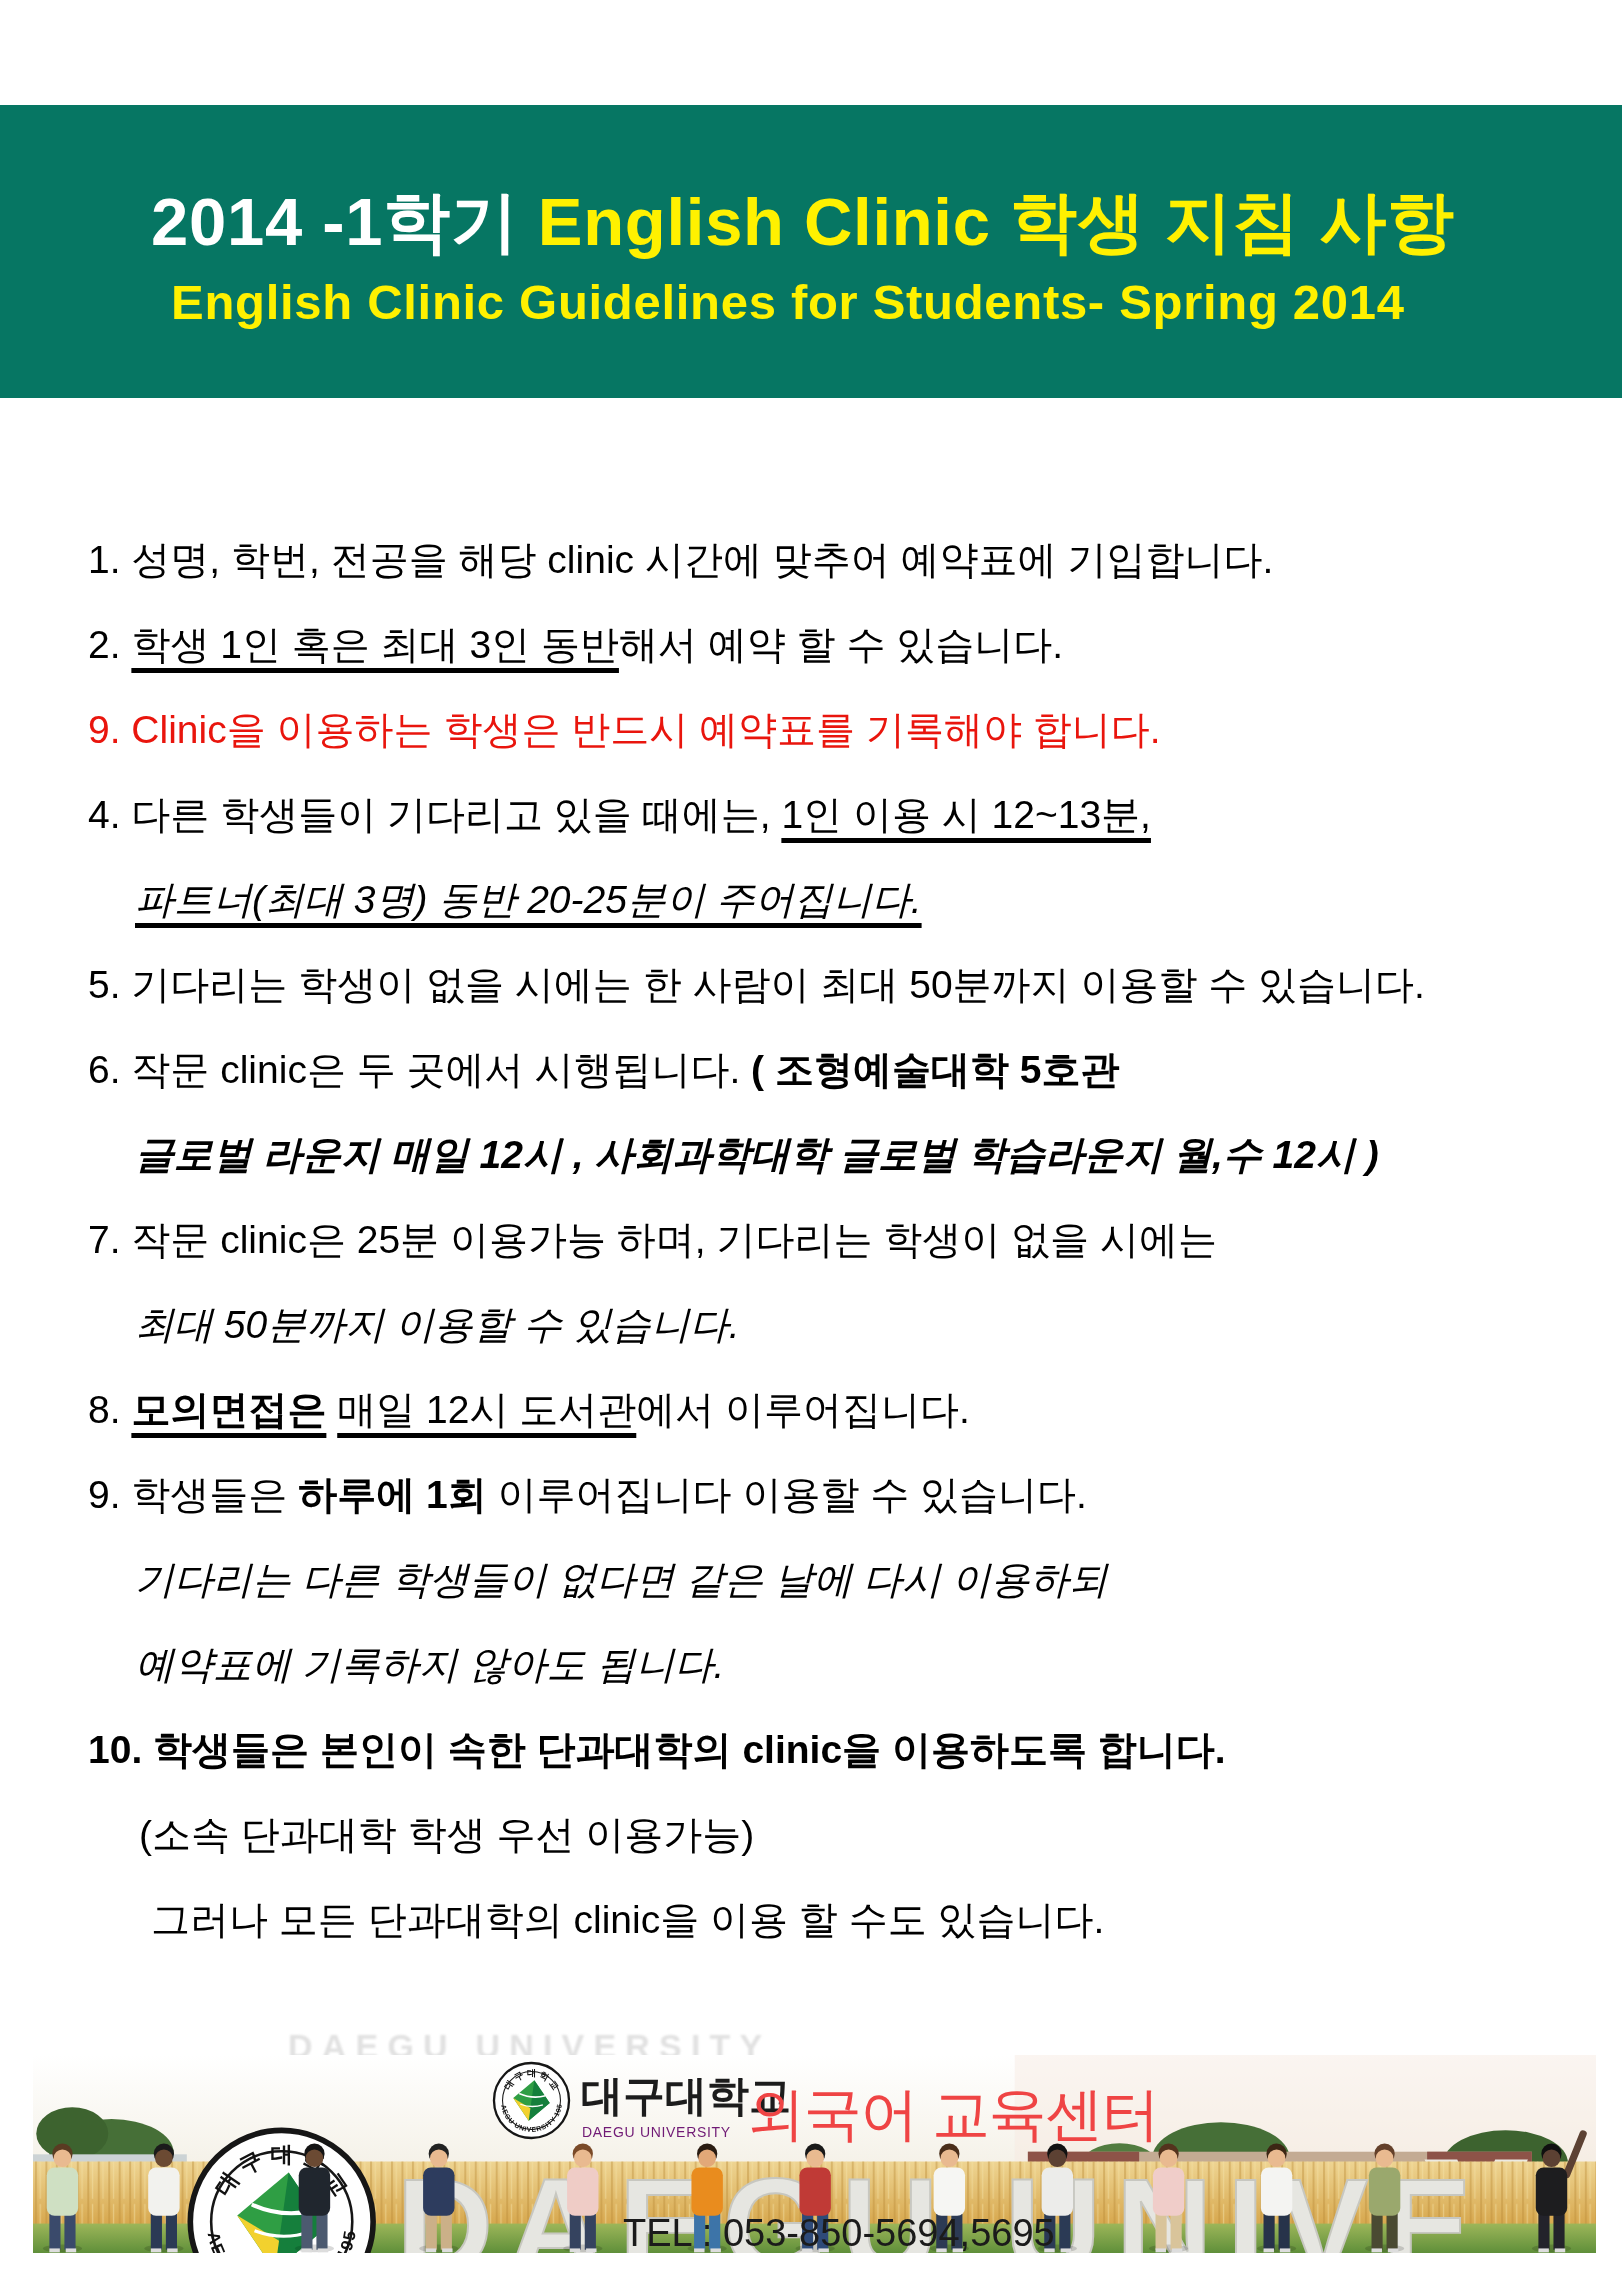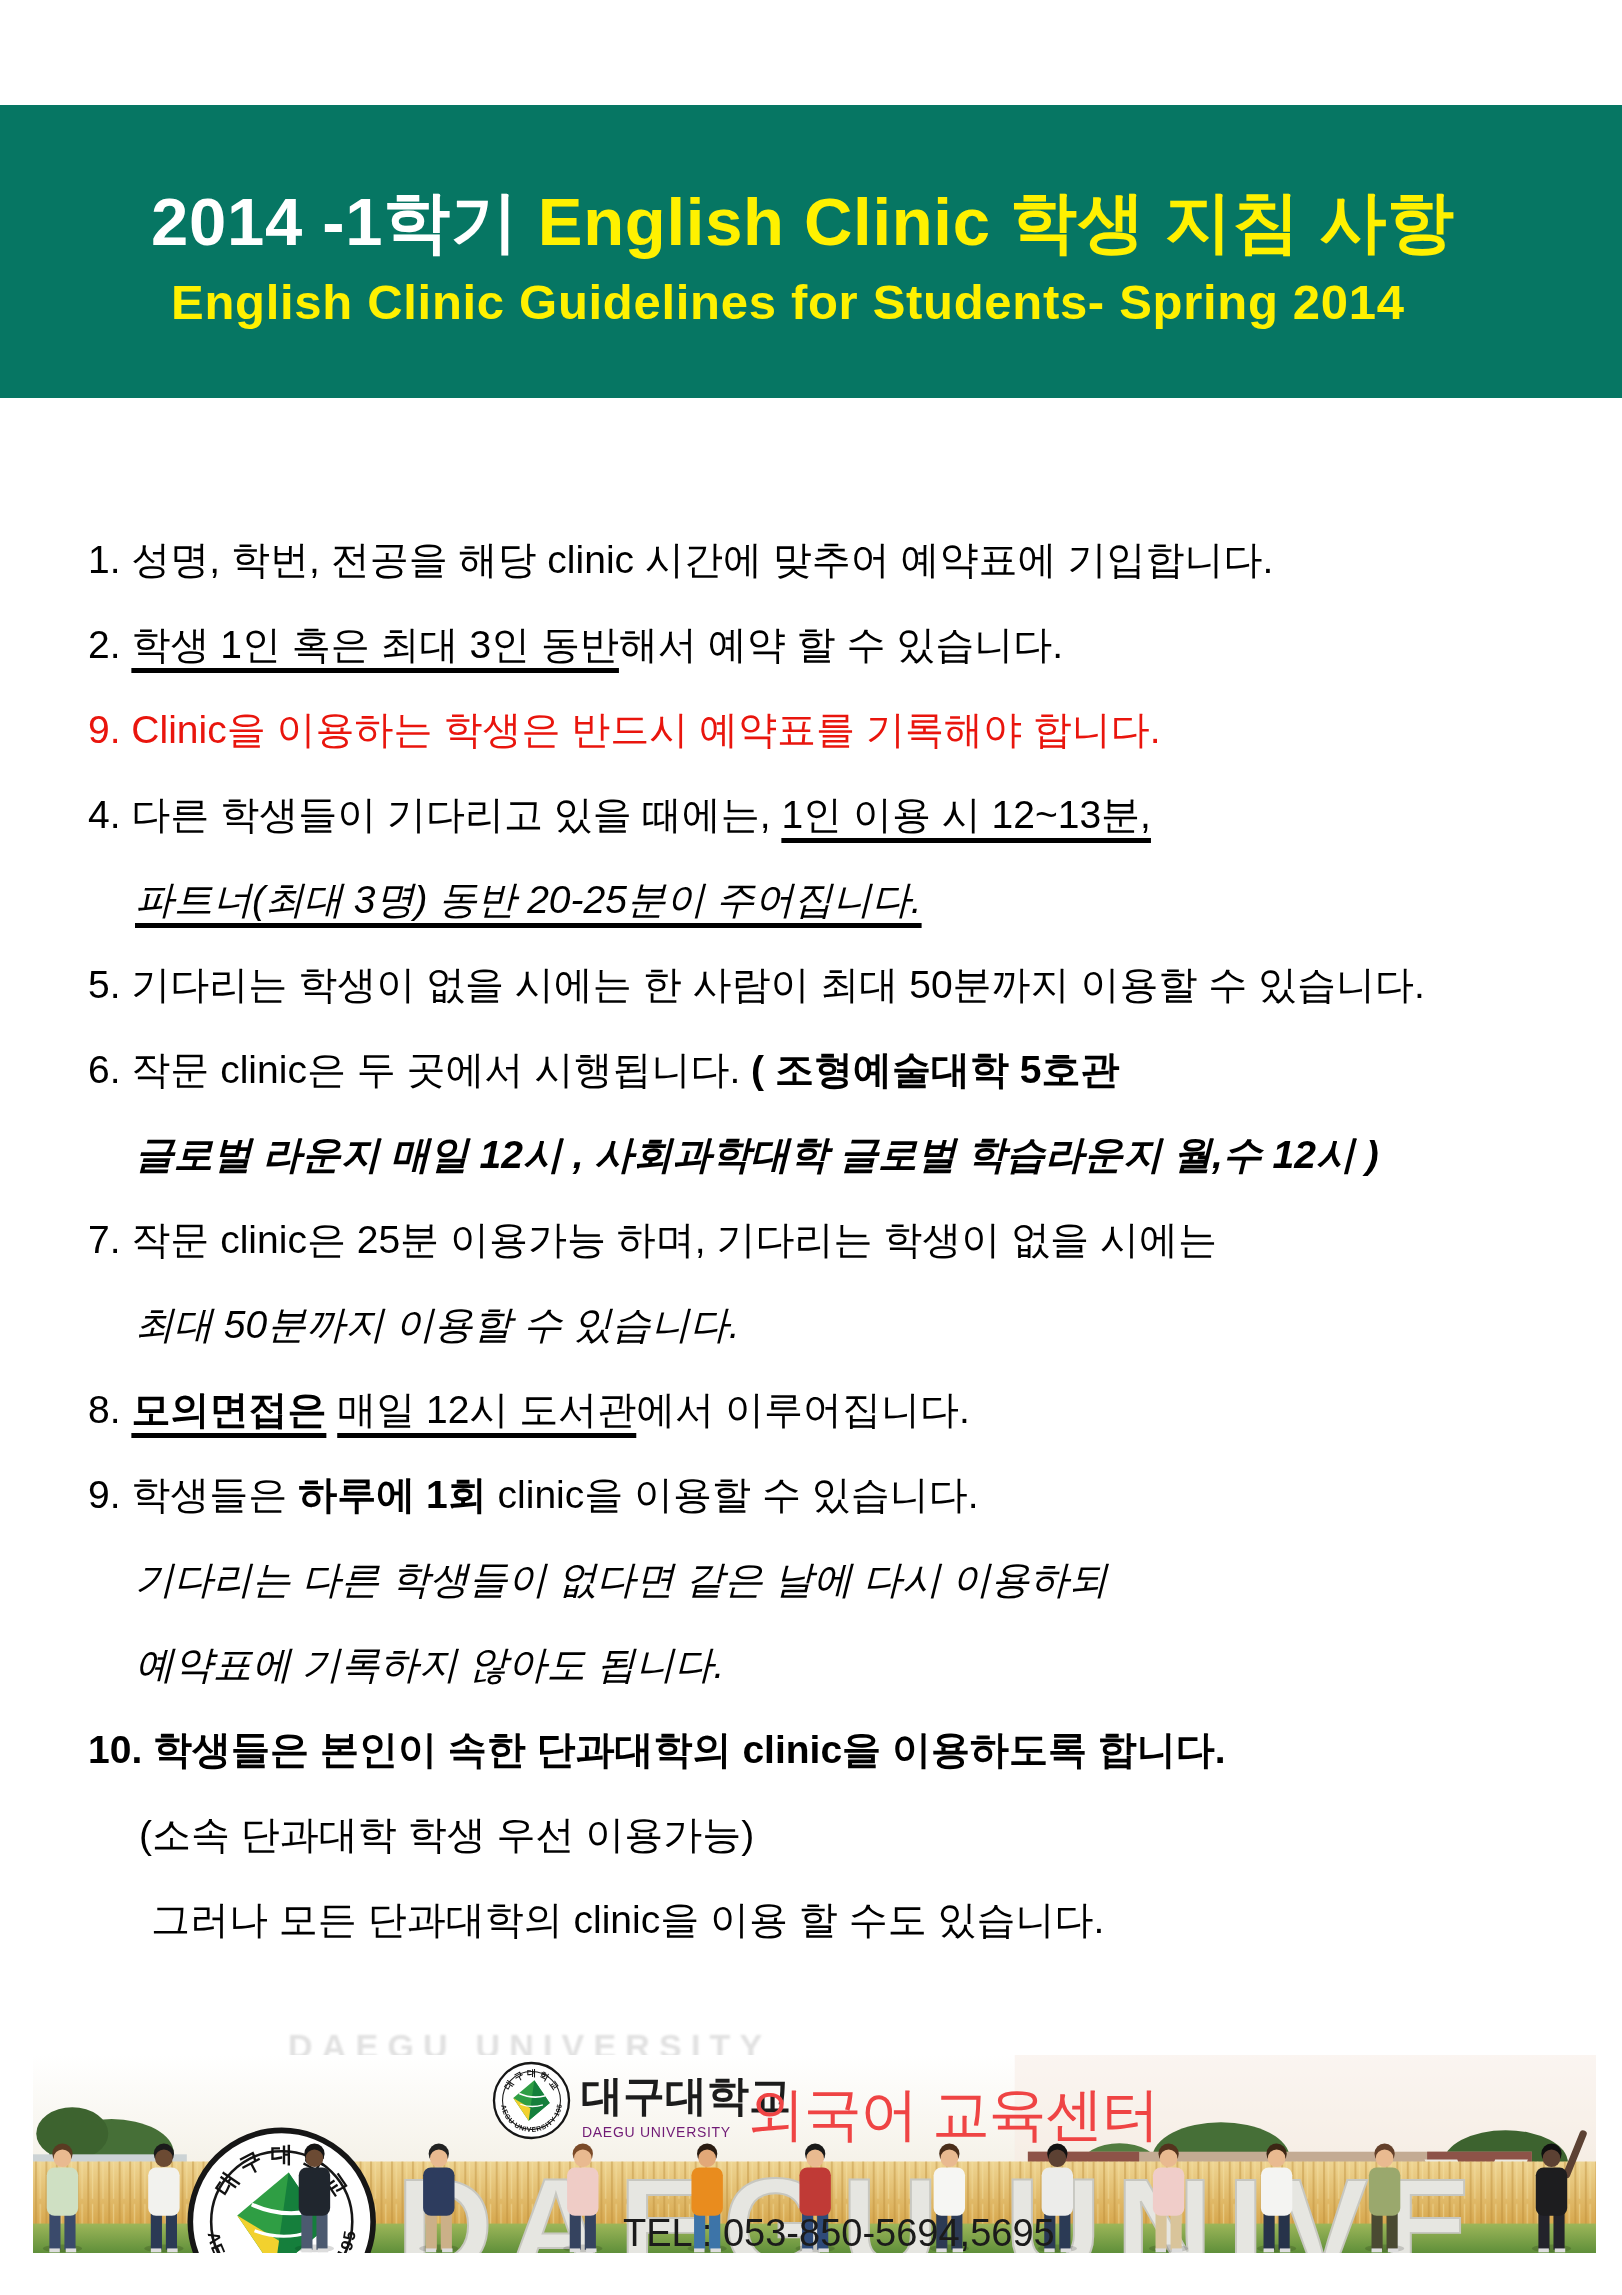--- a/index.html
+++ b/index.html
@@ -54,21 +54,21 @@
       <div class="g-line ind-0"><span>2. </span><span class="u">학생 1인 혹은 최대 3인 동반</span><span>해서 예약 할 수 있습니다.</span></div>
       <div class="g-line ind-0"><span class="red">9. Clinic을 이용하는 학생은 반드시 예약표를 기록해야 합니다.</span></div>
       <div class="g-line ind-0"><span>4. 다른 학생들이 기다리고 있을 때에는, </span><span class="u">1인 이용 시 12~13분,</span></div>
       <div class="g-line ind-1"><span class="u">파트너(최대 3명) 동반 20-25분이 주어집니다.</span></div>
       <div class="g-line ind-0"><span>5. 기다리는 학생이 없을 시에는 한 사람이 최대 50분까지 이용할 수 있습니다.</span></div>
       <div class="g-line ind-0"><span>6. 작문 clinic은 두 곳에서 시행됩니다.  </span><span class="b">( 조형예술대학 5호관</span></div>
       <div class="g-line ind-1"><span class="b">글로벌 라운지 매일 12시 , 사회과학대학 글로벌 학습라운지 월,수 12시 )</span></div>
       <div class="g-line ind-0"><span>7. 작문 clinic은 25분 이용가능 하며, 기다리는 학생이 없을 시에는</span></div>
       <div class="g-line ind-1"><span>최대 50분까지 이용할 수 있습니다.</span></div>
       <div class="g-line ind-0"><span>8. </span><span class="b u">모의면접은</span><span> </span><span class="u">매일 12시 도서관</span><span>에서 이루어집니다.</span></div>
-      <div class="g-line ind-0"><span>9. 학생들은 </span><span class="b">하루에 1회</span><span> clinic을 이용할 수 있습니다.</span></div>
+      <div class="g-line ind-0"><span>9. 학생들은 </span><span class="b">하루에 1회</span><span> 이루어집니다 이용할 수 있습니다.</span></div>
       <div class="g-line ind-1"><span>기다리는 다른 학생들이 없다면 같은 날에 다시 이용하되</span></div>
       <div class="g-line ind-1"><span>예약표에 기록하지 않아도 됩니다.</span></div>
       <div class="g-line ind-0"><span class="b">10. 학생들은 본인이 속한 단과대학의 clinic을 이용하도록 합니다.</span></div>
       <div class="g-line ind-3"><span>(소속 단과대학 학생 우선 이용가능)</span></div>
       <div class="g-line ind-2"><span>그러나 모든 단과대학의 clinic을 이용 할 수도 있습니다.</span></div>
     </main>
 
   <div class="ghost">DAEGU UNIVERSITY</div>
   <div class="ysq"></div>
 

